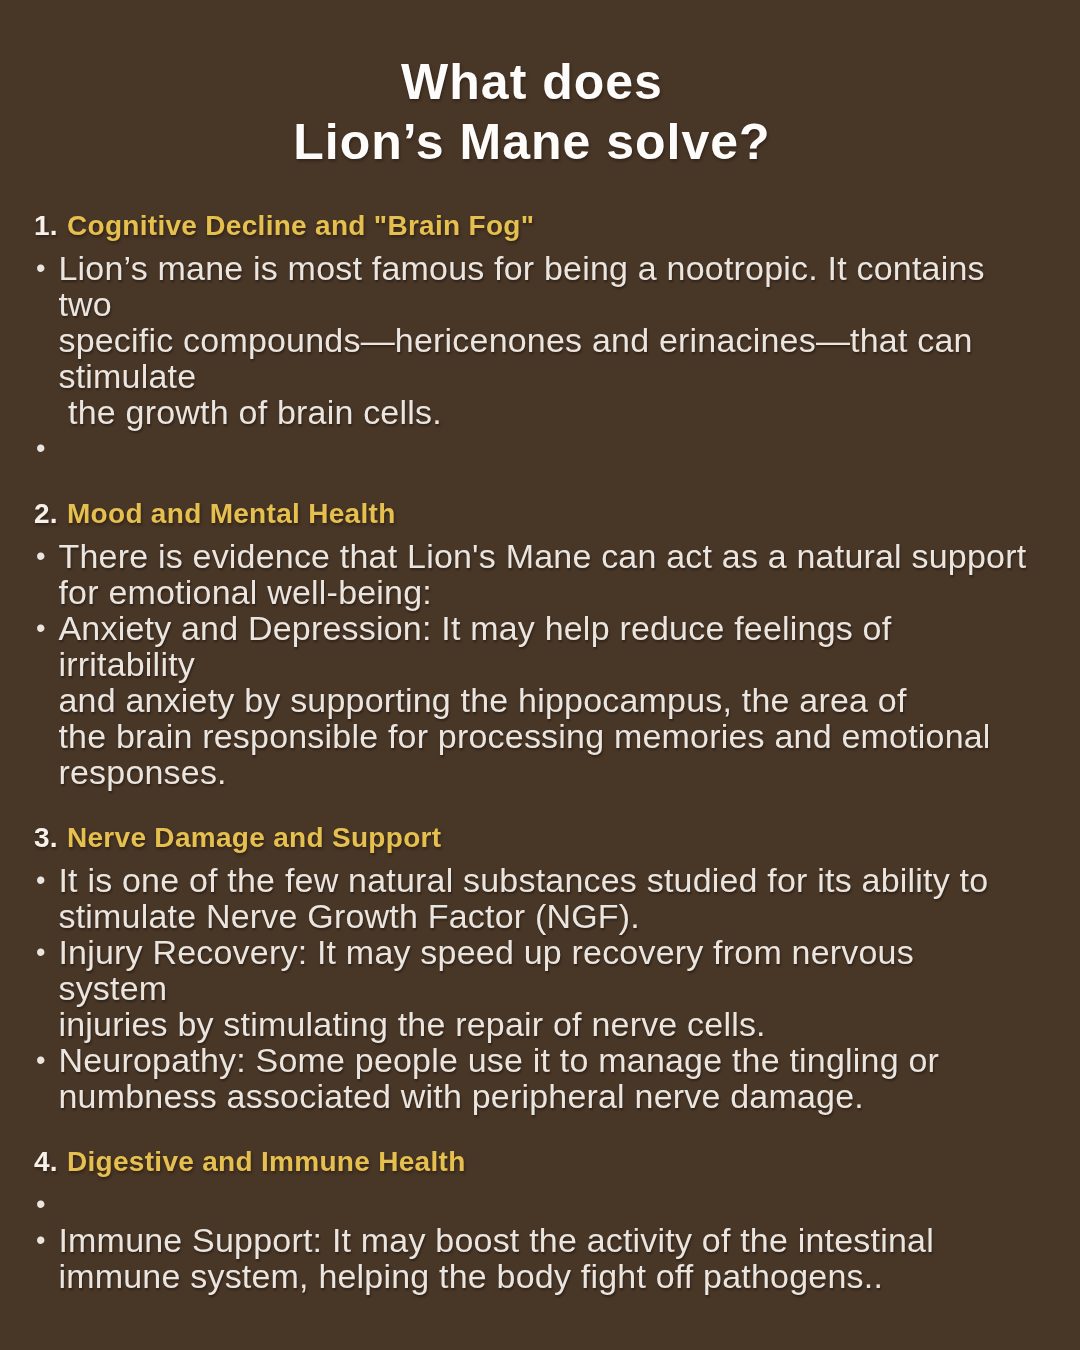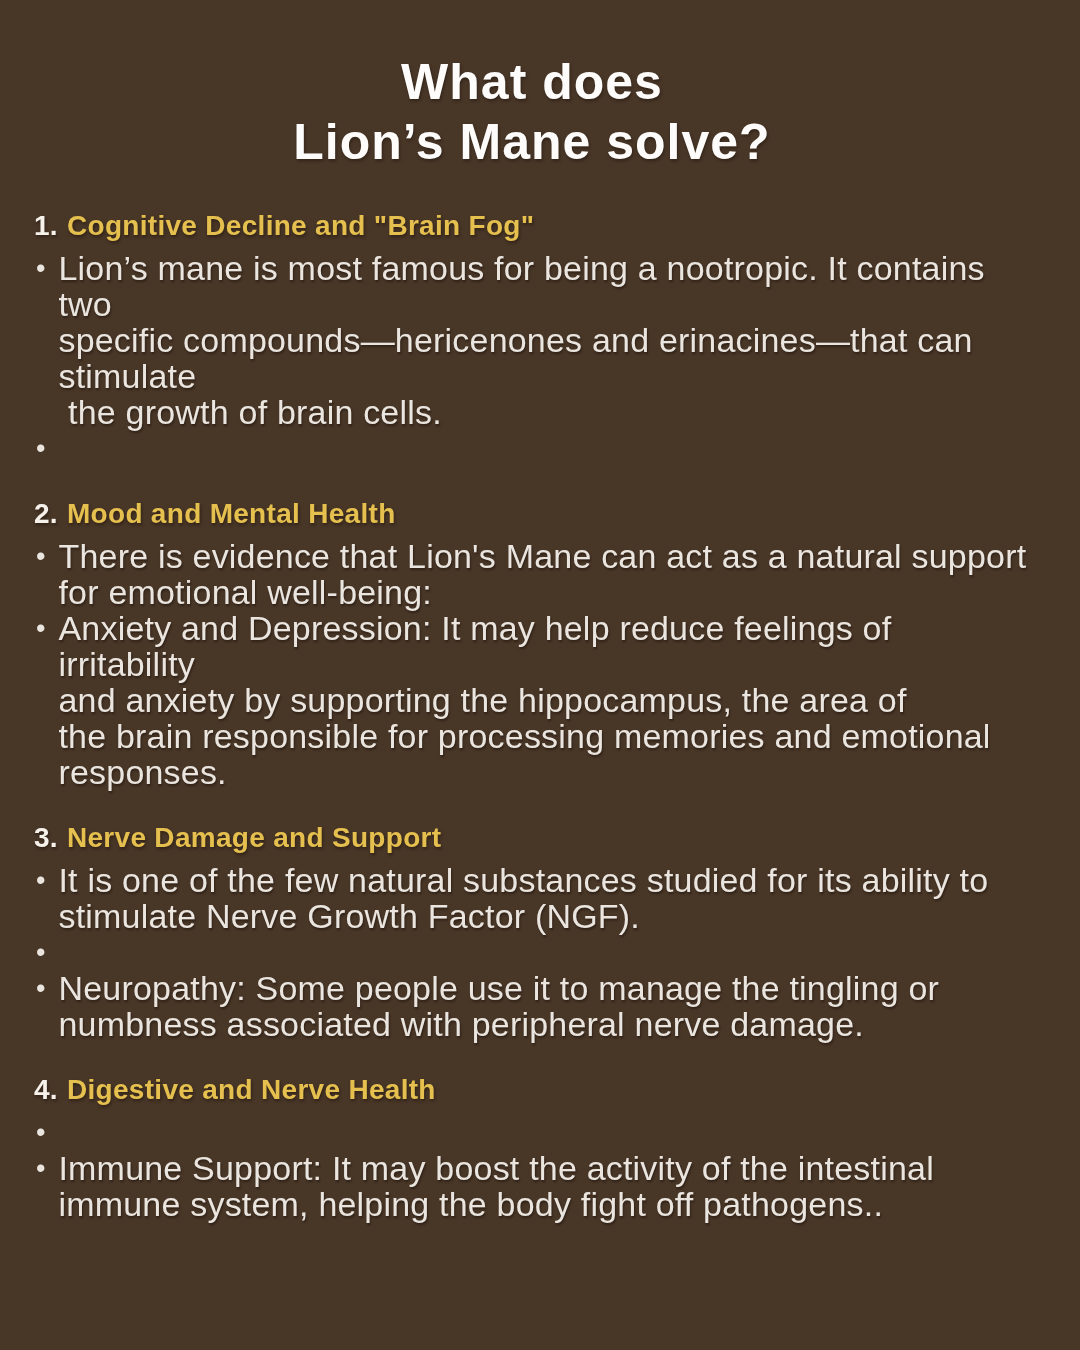--- a/index.html
+++ b/index.html
@@ -128,33 +128,35 @@
         <span class="sec-title">Nerve Damage and Support</span>
       </h2>
       <ul class="bullets">
         <li class="bullet">
           <span class="dot">•</span>
           <span class="bullet-text">It is one of the few natural substances studied for its ability to
 stimulate Nerve Growth Factor (NGF).</span>
         </li>
         <li class="bullet">
           <span class="dot">•</span>
+          <span class="bullet-text">Injury Recovery: It may speed up recovery from nervous system
+injuries by stimulating the repair of nerve cells.</span>
         </li>
         <li class="bullet">
           <span class="dot">•</span>
           <span class="bullet-text">Neuropathy: Some people use it to manage the tingling or
 numbness associated with peripheral nerve damage.</span>
         </li>
       </ul>
     </section>
 
     <section class="sec">
       <h2 class="sec-heading">
         <span class="sec-num">4.</span>
-        <span class="sec-title">Digestive and Nerve Health</span>
+        <span class="sec-title">Digestive and Immune Health</span>
       </h2>
       <ul class="bullets">
         <li class="bullet">
           <span class="dot">•</span>
         </li>
         <li class="bullet">
           <span class="dot">•</span>
           <span class="bullet-text">Immune Support: It may boost the activity of the intestinal
 immune system, helping the body fight off pathogens..</span>
         </li>

